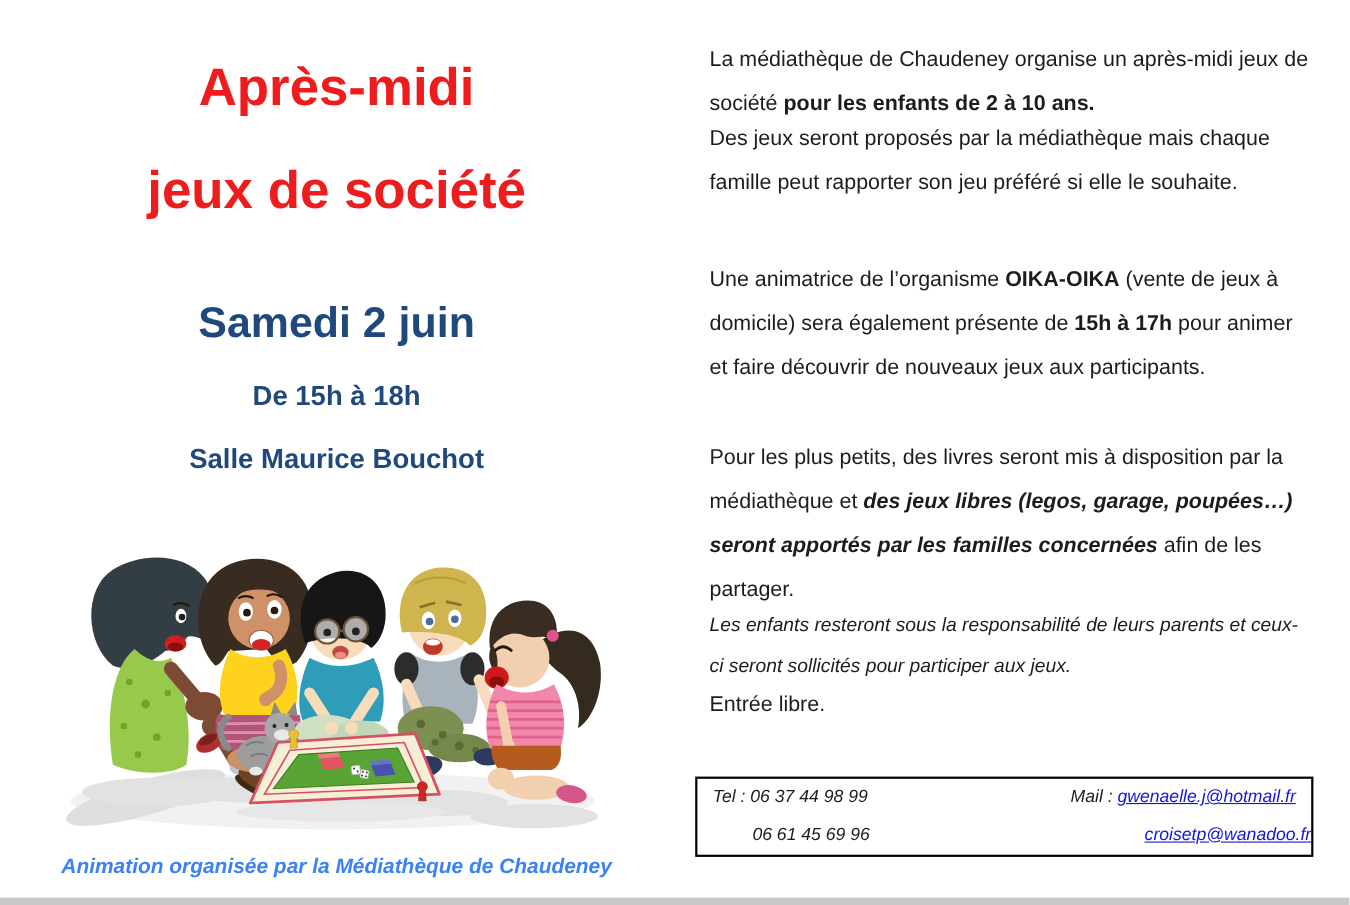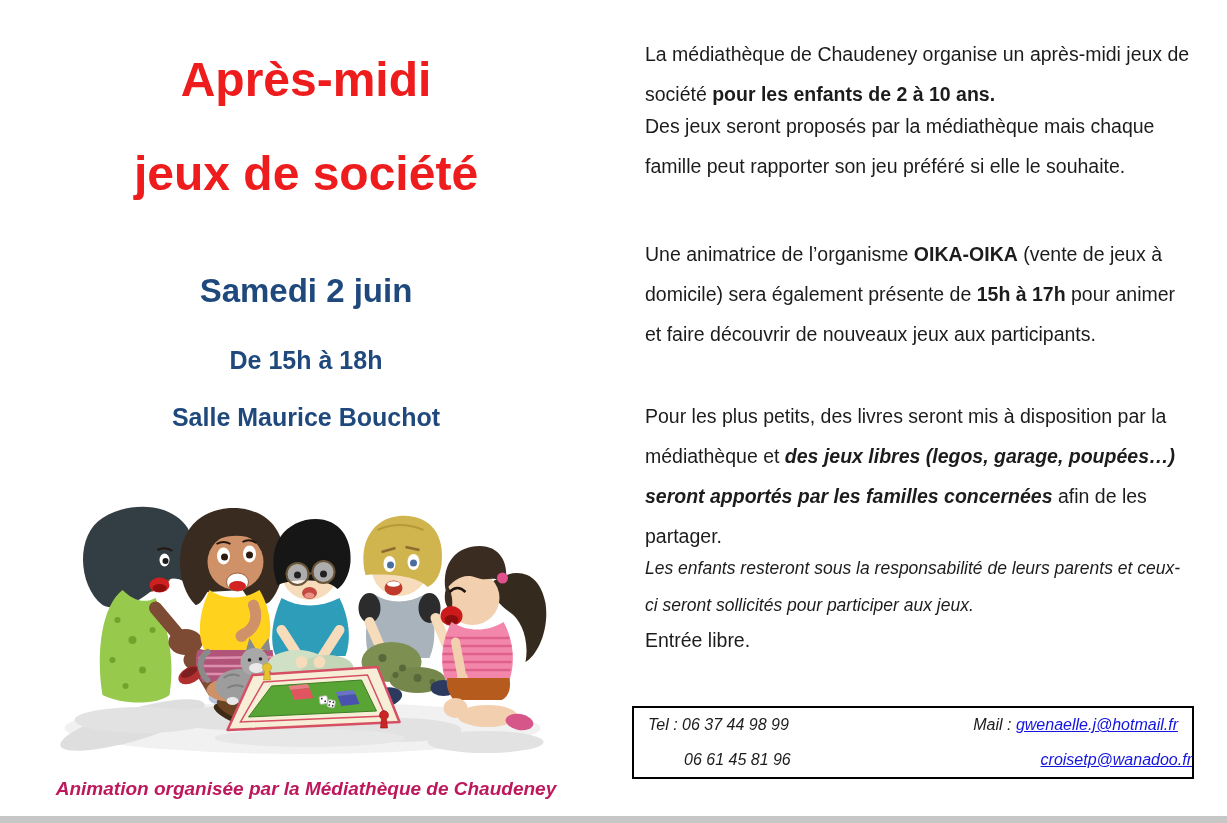--- a/index.html
+++ b/index.html
@@ -9,27 +9,27 @@
     font-family:"Liberation Sans", sans-serif; color:#1a1a1a; overflow:hidden;
   }
   
   .left-col { position:absolute; left:0; top:0; width:612px; height:823px; }
   .title { position:absolute; left:0; width:100%; text-align:center;
            font-weight:bold; color:#ee1c1c; font-size:48px; letter-spacing:0; }
   .title.l1 { top:52px; }
   .title.l2 { top:146px; }
   .blue-line { position:absolute; left:0; width:100%; text-align:center;
                font-weight:bold; color:#1f497d; }
-  .date  { top:272px; font-size:33px; }
+  .date  { top:272px; font-size:39px; }
   .time  { top:346px; font-size:25px; }
   .venue { top:403px; font-size:25px; }
   .illustration { position:absolute; left:45px; top:490px; width:515px; height:278px; }
   .illustration svg { width:100%; height:100%; display:block; }
   .caption { position:absolute; left:0; top:778px; width:100%; text-align:center;
-             font-weight:bold; font-style:italic; font-size:19px; color:#be185d; }
+             font-weight:bold; font-style:italic; font-size:19px; color:#3b82f6; }
   
   .right-col { position:absolute; left:645px; top:0; width:545px; height:823px; }
   .para { position:absolute; left:0; width:100%; font-size:19.5px; line-height:40px; color:#1c1c1c; }
   .p1 { top:34px; }
   .p2 { top:106px; }
   .p3 { top:234px; }
   .p4 { top:396px; }
   .p5 { top:550px; font-size:17.5px; line-height:37px; font-style:italic; }
   .p6 { top:620px; }
   .b  { font-weight:bold; }
@@ -257,18 +257,18 @@
     <p class="para p4"><span>Pour les plus petits, des livres seront mis à disposition par la médiathèque et </span><span class="bi">des jeux libres (legos, garage, poupées…) seront apportés par les familles concernées</span><span> afin de les partager.</span></p>
 
     <p class="para p5"><span>Les enfants resteront sous la responsabilité de leurs parents et ceux-ci seront sollicités pour participer aux jeux.</span></p>
 
     <p class="para p6"><span>Entrée libre.</span></p>
   </div>
 
   <div class="contact-box">
     <div class="cell c1">Tel : 06 37 44 98 99</div>
     <div class="cell c2"><span>Mail : </span><a class="link">gwenaelle.j@hotmail.fr</a></div>
-    <div class="cell c3">06 61 45 81 96</div>
+    <div class="cell c3">06 61 45 69 96</div>
     <div class="cell c4"><a class="link">croisetp@wanadoo.fr</a></div>
   </div>
 
   <div class="bottom-edge"></div>
 </div>
 
 </body></html>

